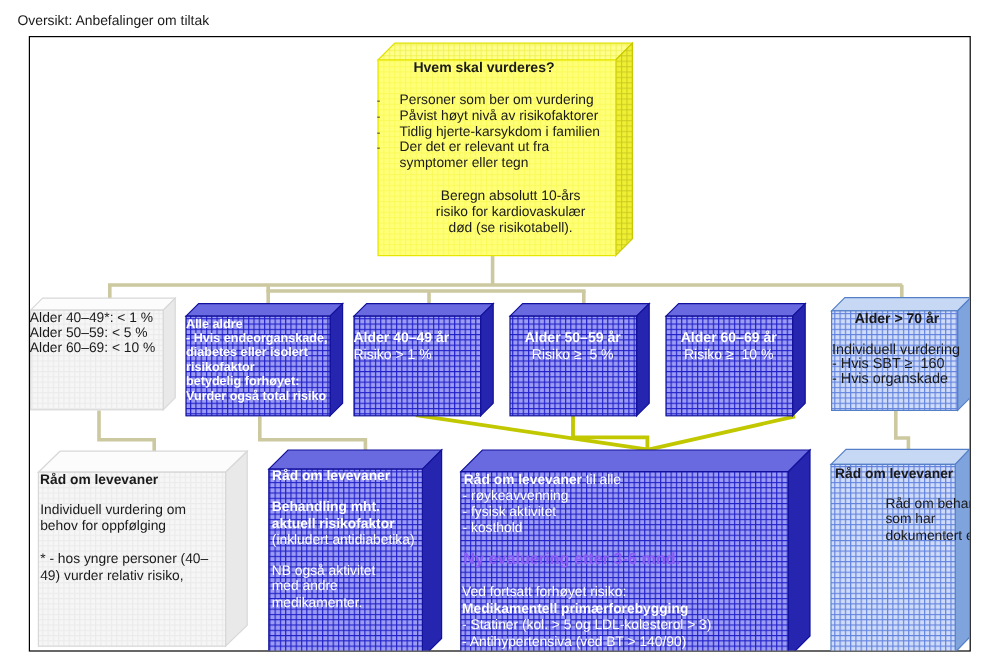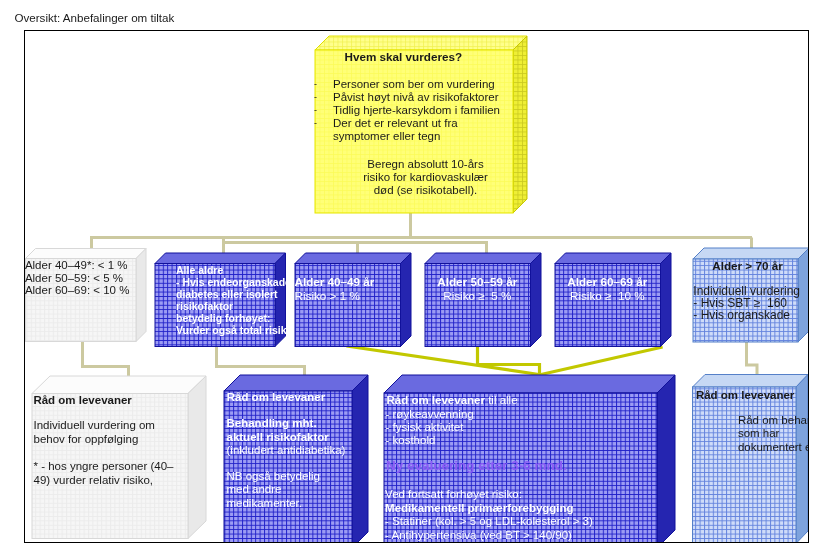--- a/index.html
+++ b/index.html
@@ -166,21 +166,21 @@
           <div>risiko for kardiovaskulær</div>
           <div>død (se risikotabell).</div>
         </div>
 
         <div class="tb d" style="left:25.4px;top:249.5px;font-size:11.5px;line-height:12.5px;">
           <div>Alder 40–49*: &lt; 1 %</div>
           <div>Alder 50–59: &lt; 5 %</div>
           <div>Alder 60–69: &lt; 10 %</div>
         </div>
 
-        <div class="tb w b" style="left:155.5px;top:254px;font-size:10.5px;line-height:12.1px;padding-left:21px;">
+        <div class="tb w b" style="left:155.5px;top:254px;font-size:10.5px;line-height:12.1px;">
           <div>Alle aldre</div>
           <div>- Hvis endeorganskade,</div>
           <div>diabetes eller isolert</div>
           <div>risikofaktor</div>
           <div>betydelig forhøyet:</div>
           <div>Vurder også total risiko</div>
         </div>
 
         <div class="tb w" style="left:295px;top:265.5px;width:105.5px;text-align:left;font-size:11.7px;line-height:13.6px;">
           <div class="b">Alder 40–49 år</div>
@@ -214,21 +214,21 @@
           <div>49) vurder relativ risiko,</div>
         </div>
 
         <div class="tb w b" style="left:227.2px;top:381.8px;font-size:11.5px;">Råd om levevaner</div>
         <div class="tb w" style="left:227px;top:407.8px;font-size:11.5px;line-height:13.6px;">
           <div class="b">Behandling mht.</div>
           <div class="b">aktuell risikofaktor</div>
           <div>(inkludert antidiabetika)</div>
         </div>
         <div class="tb w" style="left:227px;top:460.2px;font-size:11.5px;line-height:13.6px;">
-          <div>NB også betydelig</div>
+          <div>NB også aktivitet</div>
           <div>med andre</div>
           <div>medikamenter.</div>
         </div>
 
         <div class="tb w" style="left:387px;top:384.5px;font-size:11.5px;"><span class="b">Råd om levevaner</span><span> til alle</span></div>
         <div class="tb w" style="left:386px;top:398px;font-size:11.5px;line-height:13.4px;">
           <div>- røykeavvenning</div>
           <div>- fysisk aktivitet</div>
           <div>- kosthold</div>
         </div>

